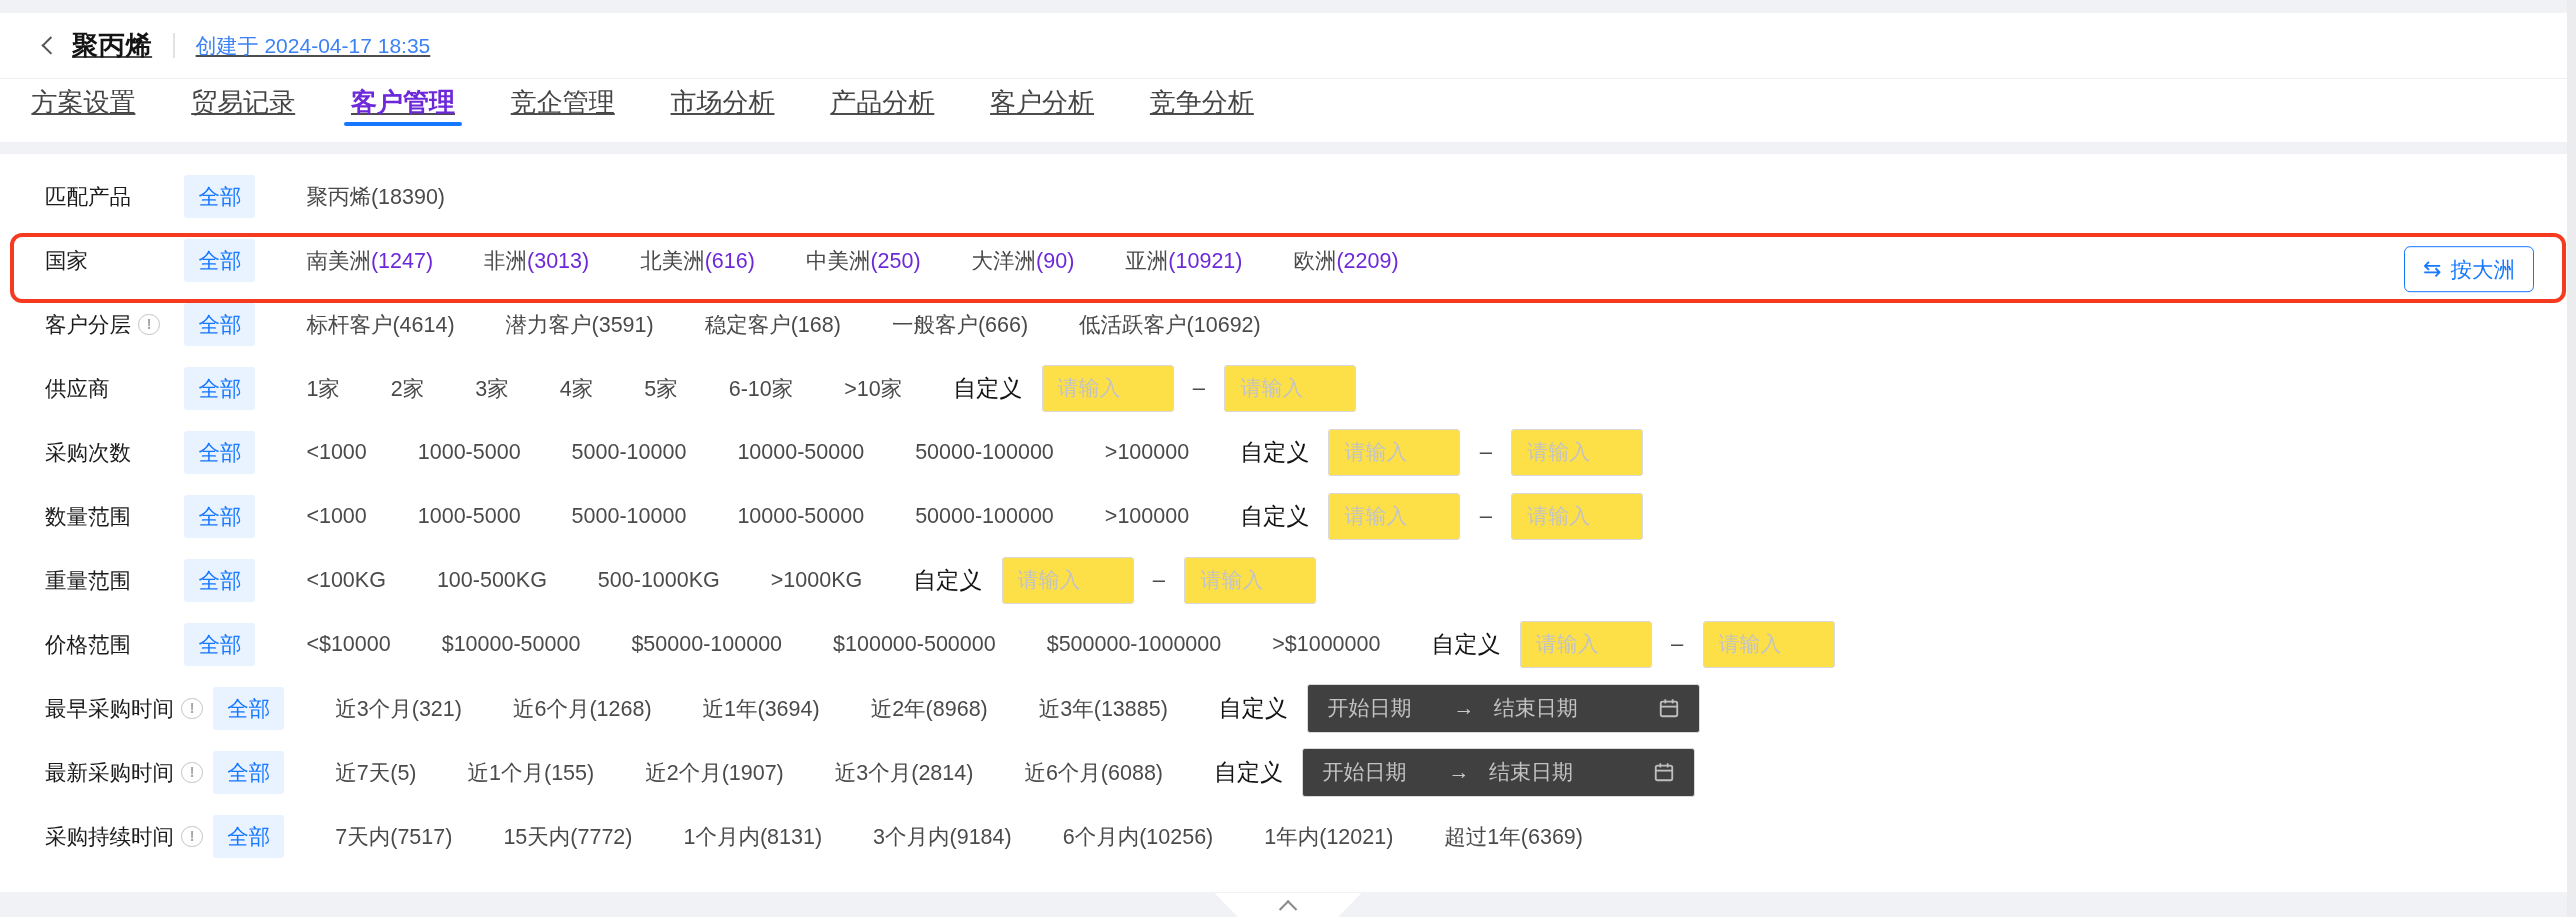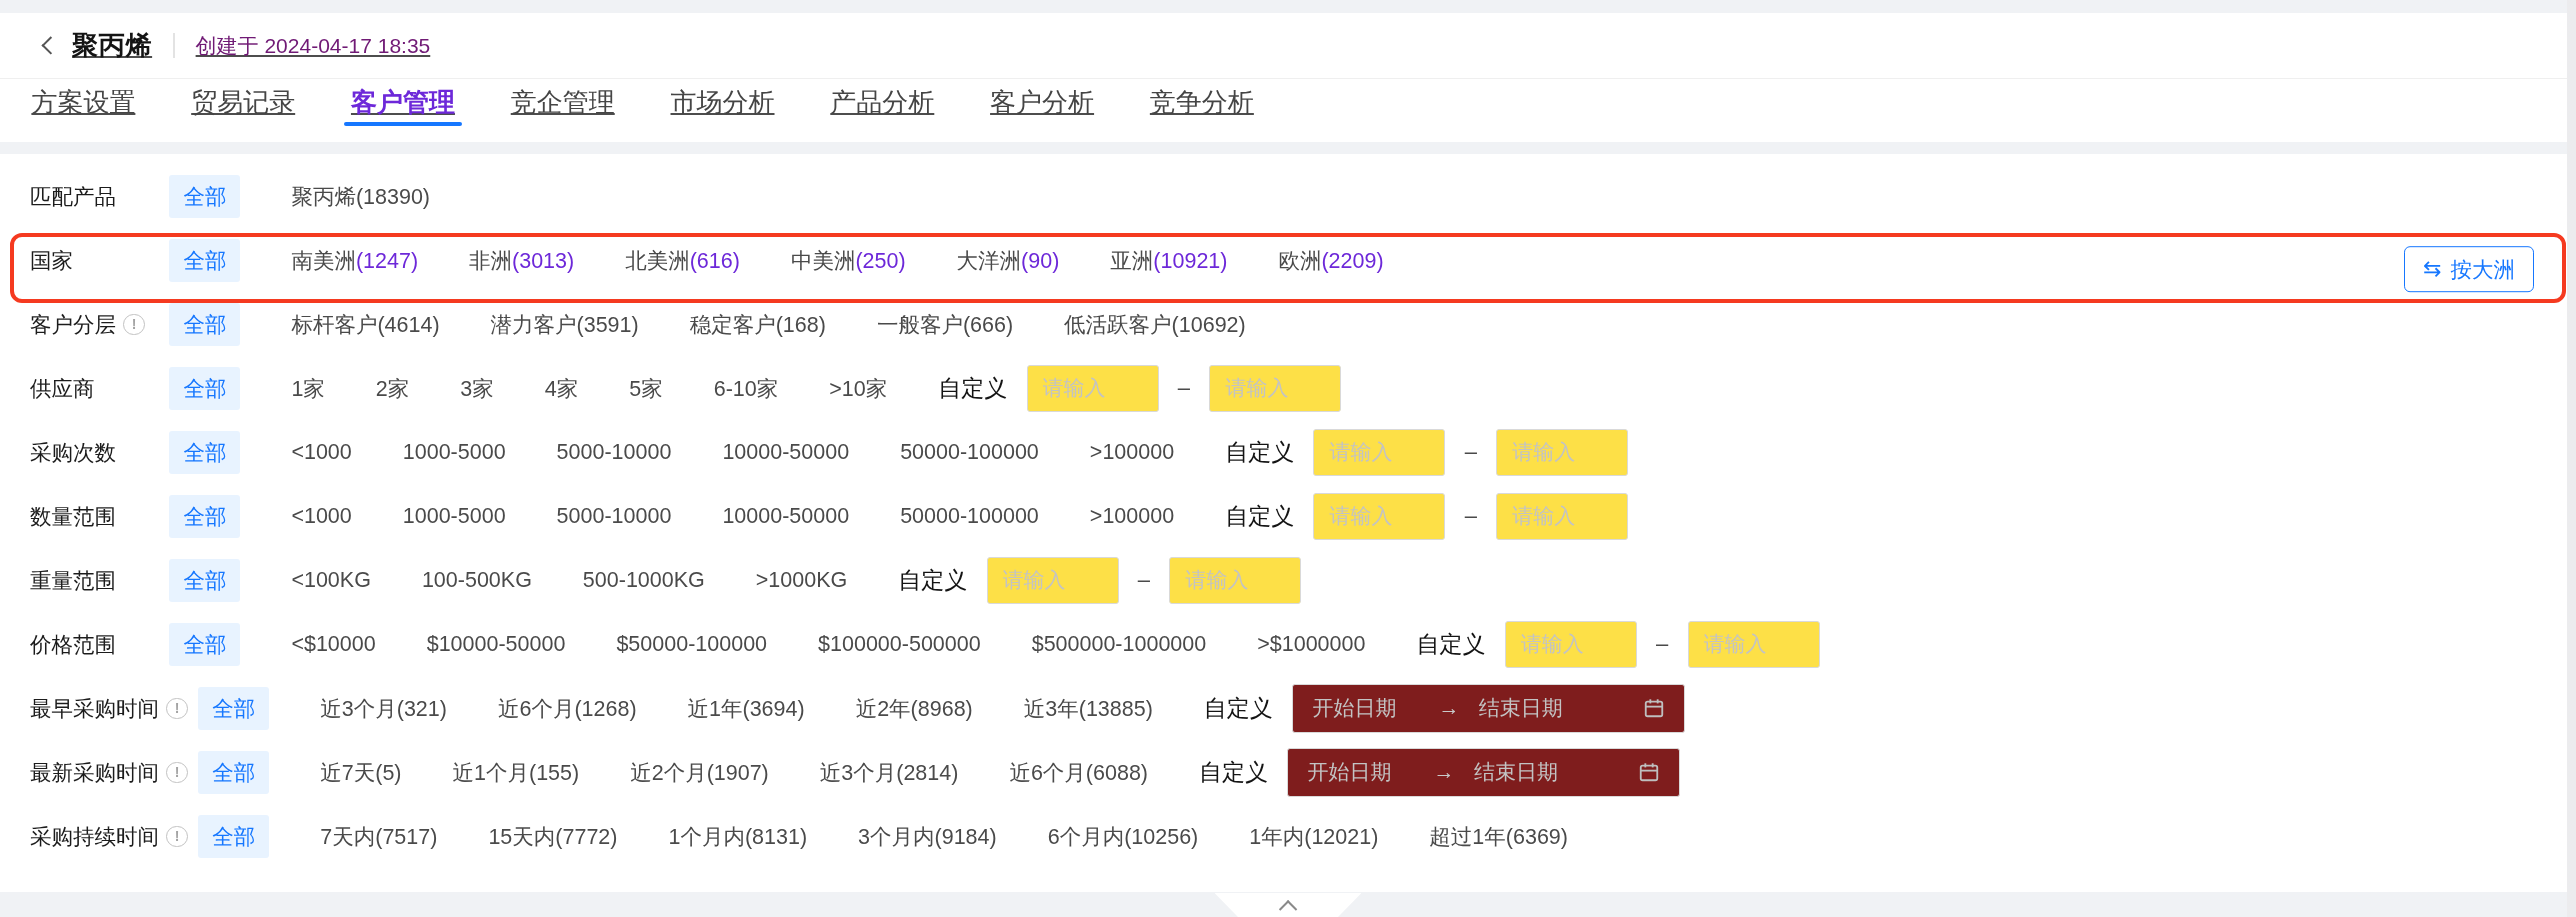--- a/index.html
+++ b/index.html
@@ -11,40 +11,40 @@
     color:#4d4d4d;
     overflow:hidden;
   }
   
   .header-card { position:absolute; top:13.4px; left:0; right:0; height:129px; background:#fff;text-decoration:underline; }
   .header-top { display:flex; align-items:center; height:65px; padding-left:33px; }
   .back-btn { width:30px; height:30px; display:flex; align-items:center; justify-content:center; cursor:pointer; }
   .back-chevron { width:13.4px; height:13.4px; border-left:2.2px solid #555; border-bottom:2.2px solid #555; transform:rotate(45deg); margin-left:6px; }
   .page-title { font-size:26px; font-weight:700; color:#141414; margin-left:9px; letter-spacing:0.7px; }
   .title-divider { width:1.5px; height:25px; background:#e3e3e3; margin:0 21px; }
-  .created-at { font-size:21px; color:#701a75; }
+  .created-at { font-size:21px; color:#3b82f6; }
   .tabs-bar { position:relative; display:flex; align-items:stretch; height:48px; border-top:1.5px solid #efefef; padding-left:24px; }
   .tab { position:relative; display:flex; align-items:center; font-size:26px; color:#454545; padding:0 7.4px; margin-right:41px; cursor:pointer; white-space:nowrap; }
   .tab.active { color:#6d28d9; font-weight:700; }
   .tab.active::after { content:""; position:absolute; left:0; right:0; bottom:0; height:4.5px; background:#1677ff; border-radius:2.2px; }
   
   .filter-card { position:absolute; top:154px; left:0; right:0; height:738px; background:#fff; padding-top:10.4px; }
-  .filter-row { position:relative; display:flex; align-items:center; height:64px; padding:0 30px; }
+  .filter-row { position:relative; display:flex; align-items:center; height:64px; padding:0 45px; }
   .row-label { flex:none; display:flex; align-items:center; min-width:129px; margin-right:10.4px; font-size:21.5px; color:#1c1c1c; white-space:nowrap; }
   .info-icon { display:inline-flex; align-items:center; justify-content:center; width:21.5px; height:21.5px; border:1.5px solid #c2c2c2; border-radius:50%; color:#a3a3a3; font-size:14px; font-weight:700; margin-left:7.4px; cursor:pointer; }
   .options { display:flex; align-items:center; gap:51px; font-size:21.5px; color:#4a4a4a; flex-wrap:nowrap; }
   .chip-all { flex:none; background:#e8f3ff; color:#1677ff; padding:7.4px 14px; border-radius:3px; cursor:pointer; }
   .opt { white-space:nowrap; cursor:pointer; }
   .count-muted { color:#6d28d9; }
   .custom-wrap { display:flex; align-items:center; gap:19.3px; }
   .custom-label { font-size:23px; font-weight:400; color:#141414; cursor:pointer; }
   .num-input { width:132px; height:47px; border:1.5px solid #d9d9d9; border-radius:3px; background:#fde047; padding:0 15px; font-size:21px; color:#555; font-family:inherit; outline:none; }
   .num-input::placeholder { color:#c3c3c3; }
   .range-dash { font-size:22px; color:#4a4a4a; }
-  .date-box { display:flex; align-items:center; width:393px; height:49px; border:1.5px solid #d9d9d9; border-radius:3px; background:#7f1d1d; padding:0 19.3px; font-size:21px; color:#c3c3c3; cursor:pointer; }
+  .date-box { display:flex; align-items:center; width:393px; height:49px; border:1.5px solid #d9d9d9; border-radius:3px; background:#404040; padding:0 19.3px; font-size:21px; color:#c3c3c3; cursor:pointer; }
   .date-start { width:126px; }
   .date-arrow { color:#c9c9c9; font-size:21px; margin-right:19.3px; }
   .date-end { flex:1; }
   .cal-icon { flex:none; display:flex; }
   
   .annotation-box { position:absolute; left:10.4px; right:10.4px; top:4.5px; bottom:-10.4px; border:4.5px solid #f53a20; border-radius:12px; pointer-events:none; z-index:5; }
   .action-btn { position:absolute; right:42px; top:50%; transform:translateY(-30%); display:flex; align-items:center; gap:9px; height:46px; padding:0 18px; border:1.5px solid #1677ff; border-radius:6px; background:#fff; color:#1677ff; font-size:21.5px; cursor:pointer; white-space:nowrap; }
   .swap-glyph { font-size:22px; line-height:1; }
   
   .collapse-tab { position:absolute; top:893px; left:50%; transform:translateX(-50%); width:147px; height:24.5px; background:#fff; clip-path:polygon(0 0,147px 0,123px 24.5px,24px 24.5px); display:flex; align-items:flex-end; justify-content:center; cursor:pointer; z-index:3; }

